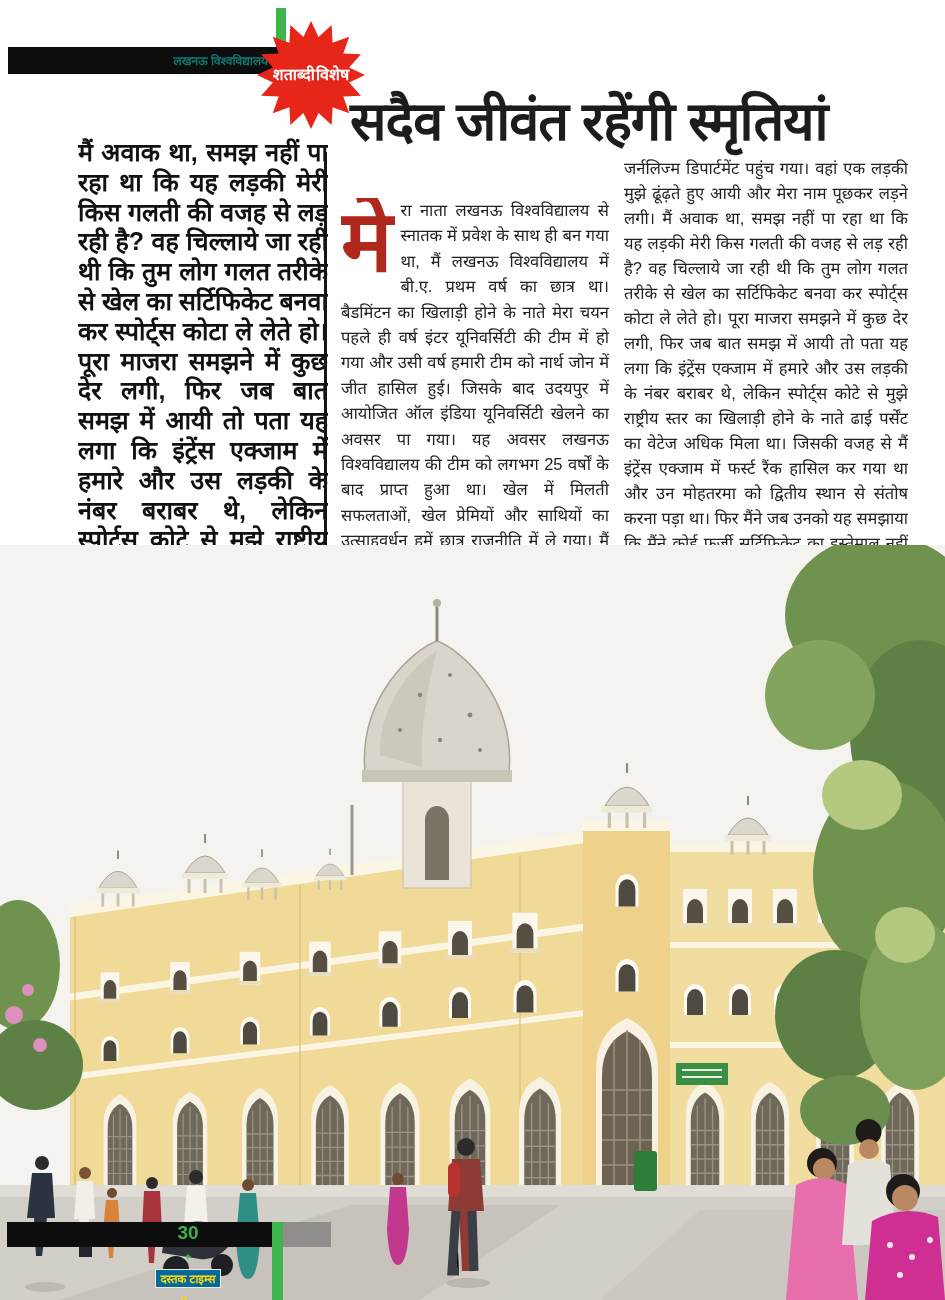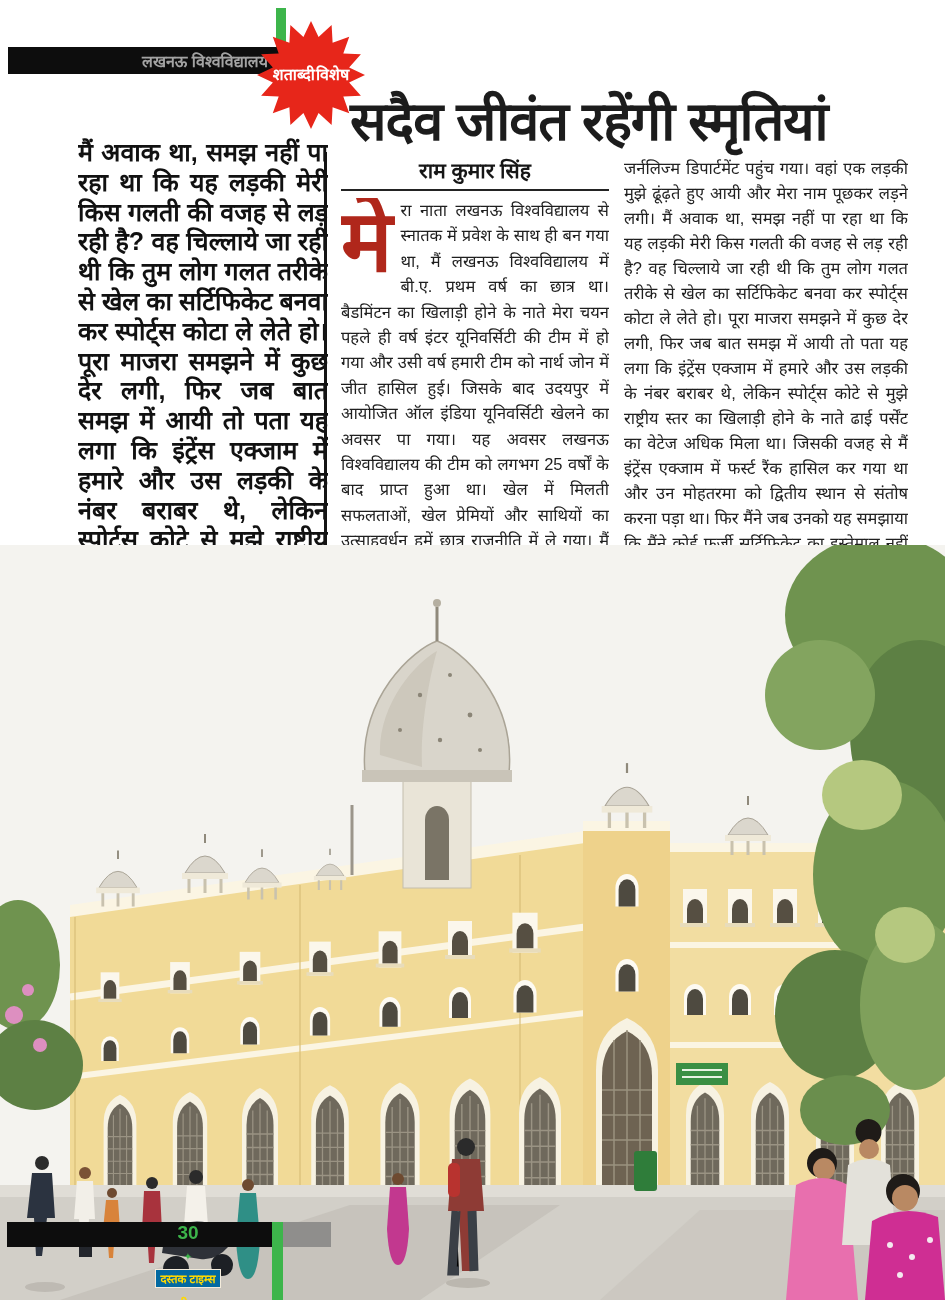--- a/index.html
+++ b/index.html
@@ -7,21 +7,21 @@
     position:relative;width:945px;height:1300px;background:#ffffff;
     margin:0 auto;overflow:hidden;
     font-family:"Liberation Sans","DejaVu Sans",sans-serif;color:#222;
   }
   
   .top-green-bar{position:absolute;left:276px;top:8px;width:10px;height:52px;background:#3db54b;}
   .kicker-bar{
     position:absolute;left:8px;top:47px;width:274px;height:27px;background:#0d0d0d;
     display:flex;align-items:center;justify-content:flex-end;padding-right:14px;box-sizing:border-box;
   }
-  .kicker-bar span{color:#a3a3a3;font-weight:bold;font-size:16px;white-space:nowrap;text-align:right;}
+  .kicker-bar span{color:#0f766e;font-weight:bold;font-size:12px;white-space:nowrap;text-align:right;}
   .badge{position:absolute;left:257px;top:21px;width:108px;height:108px;}
   .badge svg{position:absolute;left:0;top:0;}
   .badge .badge-text{
     position:absolute;left:0;top:0;width:108px;height:108px;display:flex;flex-direction:row;
     align-items:center;justify-content:center;gap:1px;color:#ffffff;font-weight:bold;font-size:16px;line-height:1.1;
   }
   .headline{
     position:absolute;left:350px;top:82px;width:592px;
     font-size:54px;font-weight:bold;color:#1c1c1c;white-space:nowrap;letter-spacing:-1px;
   }
@@ -84,21 +84,20 @@
       <span>शताब्दी</span>
       <span>विशेष</span>
     </div>
   </div>
 
   <div class="headline">सदैव जीवंत रहेंगी स्मृतियां</div>
 
   <div class="pull-quote">मैं अवाक था, समझ नहीं पा रहा था कि यह लड़की मेरी किस गलती की वजह से लड़ रही है? वह चिल्लाये जा रही थी कि तुम लोग गलत तरीके से खेल का सर्टिफिकेट बनवा कर स्पोर्ट्स कोटा ले लेते हो। पूरा माजरा समझने में कुछ देर लगी, फिर जब बात समझ में आयी तो पता यह लगा कि इंट्रेंस एक्जाम में हमारे और उस लड़की के नंबर बराबर थे, लेकिन स्पोर्ट्स कोटे से मुझे राष्ट्रीय स्तर का खिलाड़ी होने के नाते ढाई पर्सेंट का वेटेज अधिक मिला था। जिसकी वजह से मैं इंट्रेंस एक्जाम में फर्स्ट रैंक हासिल कर गया था और उन मोहतरमा को द्वितीय स्थान से संतोष करना पड़ा था।</div>
   <div class="col-rule"></div>
 
-  <div class="byline">राम कुमार सिंह</div>
   <div class="col-middle">
     <span class="dropcap">मे</span><span>रा नाता लखनऊ विश्वविद्यालय से स्नातक में प्रवेश के साथ ही बन गया था, मैं लखनऊ विश्वविद्यालय में बी.ए. प्रथम वर्ष का छात्र था। बैडमिंटन का खिलाड़ी होने के नाते मेरा चयन पहले ही वर्ष इंटर यूनिवर्सिटी की टीम में हो गया और उसी वर्ष हमारी टीम को नार्थ जोन में जीत हासिल हुई। जिसके बाद उदयपुर में आयोजित ऑल इंडिया यूनिवर्सिटी खेलने का अवसर पा गया। यह अवसर लखनऊ विश्वविद्यालय की टीम को लगभग 25 वर्षों के बाद प्राप्त हुआ था। खेल में मिलती सफलताओं, खेल प्रेमियों और साथियों का उत्साहवर्धन हमें छात्र राजनीति में ले गया। मैं उत्साहित होकर लखनऊ विश्वविद्यालय के छात्रसंघ का चुनाव लड़ गया, लेकिन जल्द ही हमारी यह खुमारी उतर गयी। चुनाव में हार के बाद राजनीति से मोह भंग हो गया और उसी दिन छात्रसंघ भवन पर यह शपथ ली कि जीवन में कभी भी कोई चुनाव नहीं लड़ूंगा। उन्हीं दिनों लखनऊ विश्वविद्यालय में एम.ए. इन जर्नलिज्म की डिग्री का कोर्स प्रारंभ हुआ था। साथी सहपाठियों</span>
     
   </div>
 
   <div class="col-right">
     <span>जर्नलिज्म डिपार्टमेंट पहुंच गया। वहां एक लड़की मुझे ढूंढ़ते हुए आयी और मेरा नाम पूछकर लड़ने लगी। मैं अवाक था, समझ नहीं पा रहा था कि यह लड़की मेरी किस गलती की वजह से लड़ रही है? वह चिल्लाये जा रही थी कि तुम लोग गलत तरीके से खेल का सर्टिफिकेट बनवा कर स्पोर्ट्स कोटा ले लेते हो। पूरा माजरा समझने में कुछ देर लगी, फिर जब बात समझ में आयी तो पता यह लगा कि इंट्रेंस एक्जाम में हमारे और उस लड़की के नंबर बराबर थे, लेकिन स्पोर्ट्स कोटे से मुझे राष्ट्रीय स्तर का खिलाड़ी होने के नाते ढाई पर्सेंट का वेटेज अधिक मिला था। जिसकी वजह से मैं इंट्रेंस एक्जाम में फर्स्ट रैंक हासिल कर गया था और उन मोहतरमा को द्वितीय स्थान से संतोष करना पड़ा था। फिर मैंने जब उनको यह समझाया कि मैंने कोई फर्जी सर्टिफिकेट का इस्तेमाल नहीं किया है, सच में राष्ट्रीय स्तर का खिलाड़ी हूं जिसका मुझे वेटेज मिला है तो वह कुछ नरम पड़ी, फिर भी गुस्से में बड़बड़ाती हुई चली गयीं और मैं एम.ए. इन जर्नलिज्म का छात्र बन गया और पत्रकारिता के क्षेत्र में कार्य करने की नींव यहीं से पड़ी, जो आज लगभग 16-17 वर्षों की पत्रिकारिता के अनुभव के साथ निरंतर जारी है। कह सकते है कि लखनऊ विश्वविद्यालय ही हमारे जीवन को नई दिशा दे पाने में सहायक हुआ और उस विश्वविद्यालय के समय के जुड़े साथी मित्रों का भी जीवन पर बहुत असर रहा। आज भी कुछ चुनिंदा मित्र जब मिलते है तो लखनऊ विश्वविद्यालय की स्मृतियां जीवंत हो जाती है। हम कह सकते है कि हमारे मानस पटल पर में लखनऊ विश्वविद्यालय की</span>
     
   </div>
 

